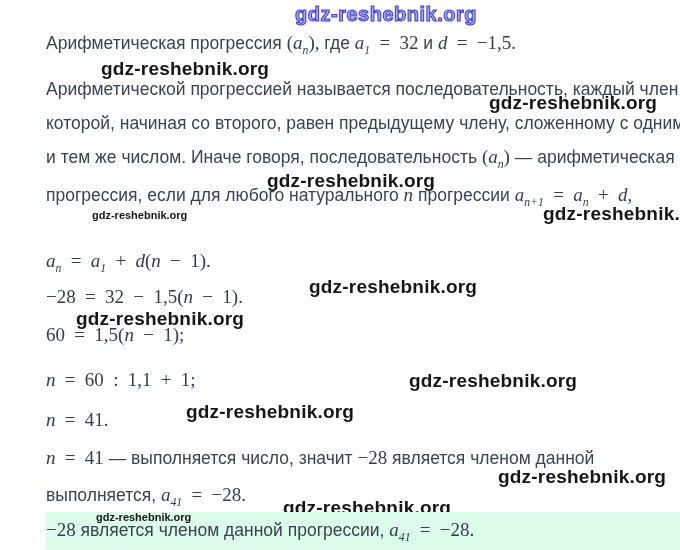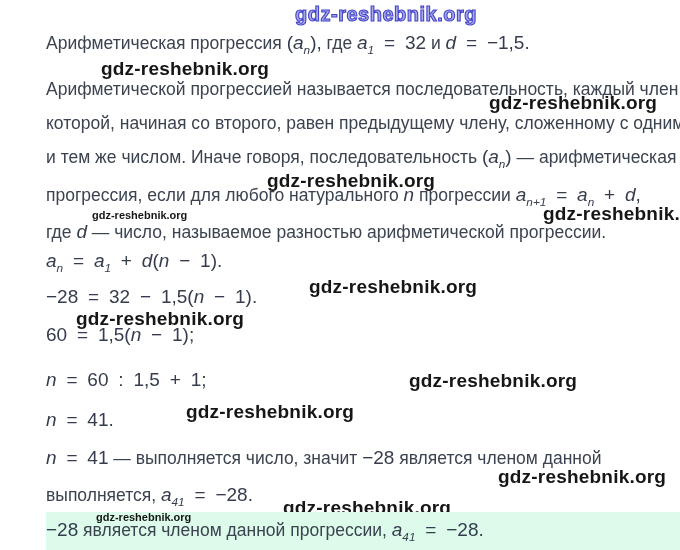--- a/index.html
+++ b/index.html
@@ -19,21 +19,21 @@
   .line {
     position: absolute;
     left: 0;
     white-space: nowrap;
     font-size: 17.5px;
     line-height: 22px;
     color: #3c4350;
   }
   .txt { font-family: "Liberation Sans", sans-serif; }
   .math {
-    font-family: Liberation Sans, sans-serif;
+    font-family: Liberation Serif, serif;
     font-size: 19px;
     color: #353c4e;
     word-spacing: 0.24em;
   }
   .math .mi { font-style: italic; }
   .math .mr { font-style: normal; }
   .math sub {
     font-size: 62%;
     font-style: italic;
     line-height: 0;
@@ -95,42 +95,39 @@
 
   <div class="wm" style="left:221px; top:170px">gdz-reshebnik.org</div>
 
   <div class="line" style="top:184px">
     <span class="txt">прогрессия, если для любого натурального </span><span class="math"><span class="mi">n</span></span><span class="txt"> прогрессии </span><span class="math"><span class="mi">a</span><sub>n+1</sub><span class="mr"> = </span><span class="mi">a</span><sub>n</sub><span class="mr"> + </span><span class="mi">d</span><span class="mr">,</span></span>
   </div>
 
   <div class="wm" style="left:497px; top:203px">gdz-reshebnik.org</div>
   <div class="wm small" style="left:46px; top:209px">gdz-reshebnik.org</div>
 
-  <div class="line" style="top:221px">
-    <span class="txt">где </span><span class="math"><span class="mi">d</span></span><span class="txt"> — число, называемое разностью арифметической прогрессии.</span>
-  </div>
 
   <div class="line" style="top:250px">
     <span class="math"><span class="mi">a</span><sub>n</sub><span class="mr"> = </span><span class="mi">a</span><sub>1</sub><span class="mr"> + </span><span class="mi">d</span><span class="mr">(</span><span class="mi">n</span><span class="mr"> − 1).</span></span>
   </div>
 
   <div class="wm" style="left:263px; top:276px">gdz-reshebnik.org</div>
 
   <div class="line" style="top:286px">
     <span class="math"><span class="mr">−28 = 32 − 1,5(</span><span class="mi">n</span><span class="mr"> − 1).</span></span>
   </div>
 
   <div class="wm" style="left:30px; top:308px">gdz-reshebnik.org</div>
 
   <div class="line" style="top:324px">
     <span class="math"><span class="mr">60 = 1,5(</span><span class="mi">n</span><span class="mr"> − 1);</span></span>
   </div>
 
   <div class="line" style="top:369px">
-    <span class="math"><span class="mi">n</span><span class="mr"> = 60 : 1,5 + 1;</span></span>
+    <span class="math"><span class="mi">n</span><span class="mr"> = 60 : 1,1 + 1;</span></span>
   </div>
 
   <div class="wm" style="left:363px; top:370px">gdz-reshebnik.org</div>
   <div class="wm" style="left:140px; top:401px">gdz-reshebnik.org</div>
 
   <div class="line" style="top:409px">
     <span class="math"><span class="mi">n</span><span class="mr"> = 41.</span></span>
   </div>
 
   <div class="line" style="top:447px">

